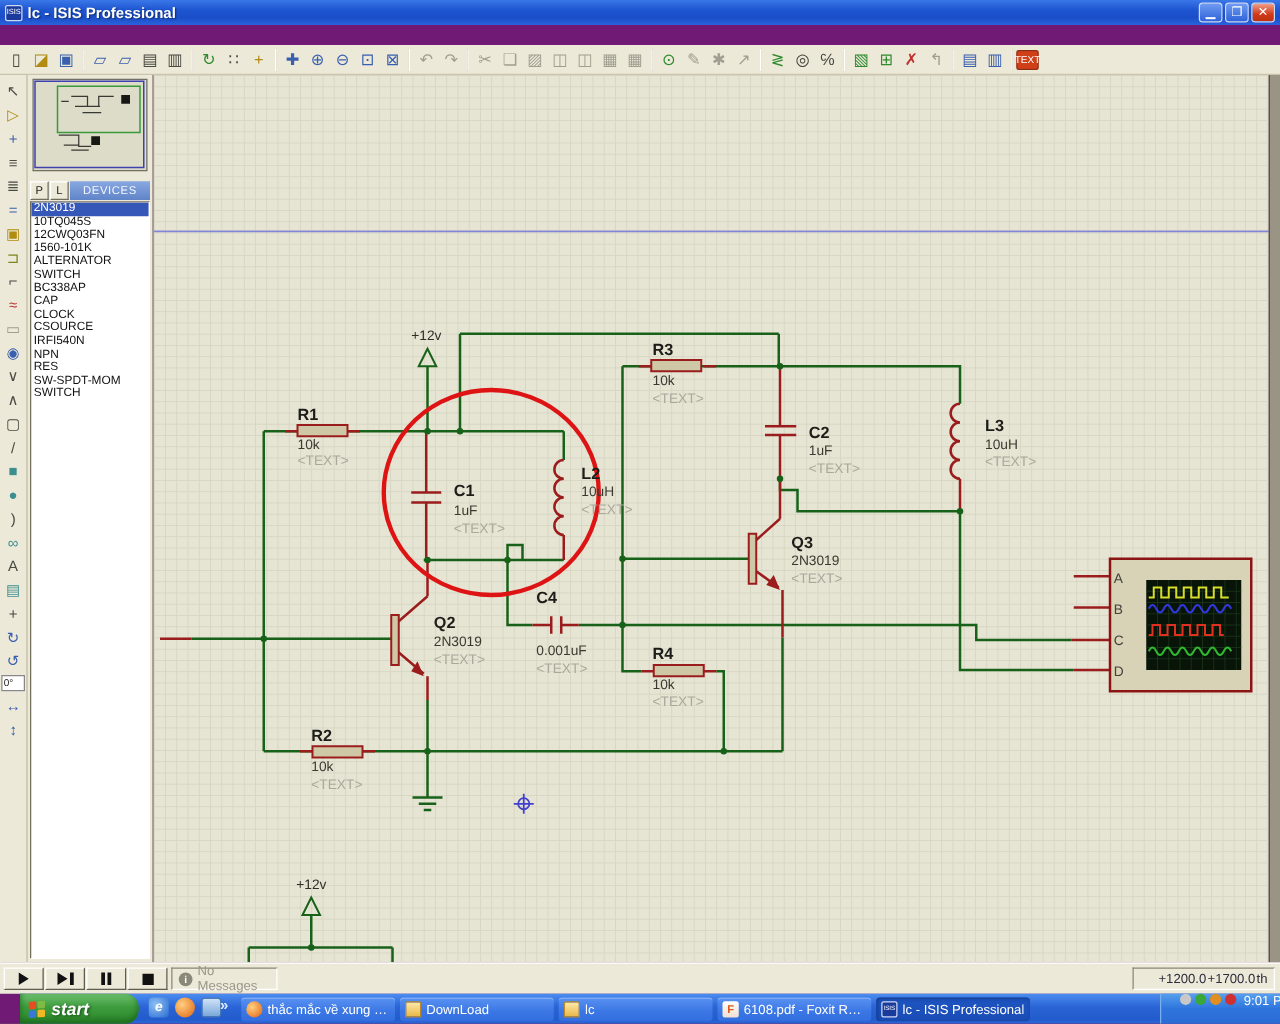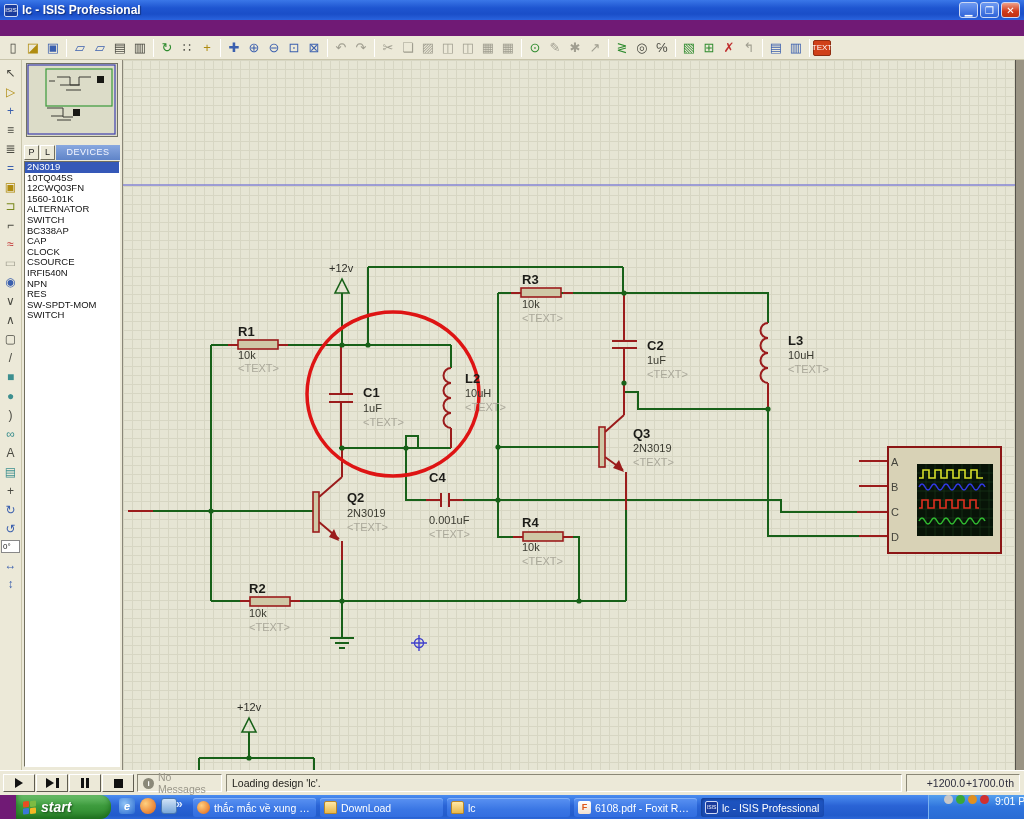--- a/index.html
+++ b/index.html
@@ -396,23 +396,20 @@
           <span class="vbar"></span>
         </span>
       <span class="simbtn">
           <span class="sqr"></span>
         </span>
     </div>
     <div class="sunken msgbox">
       <span class="infoicon">i</span>
       <span>No Messages</span>
     </div>
-    <div class="sunken loadbox">
-      <span>Loading design 'lc'.</span>
-    </div>
     <div class="sunken coordbox">
       <span>+1200.0</span>
       <span>+1700.0</span>
       <span>th</span>
     </div>
   </div>
 
   <div class="taskbar">
     <div class="startbtn">
       <span class="winflag">

